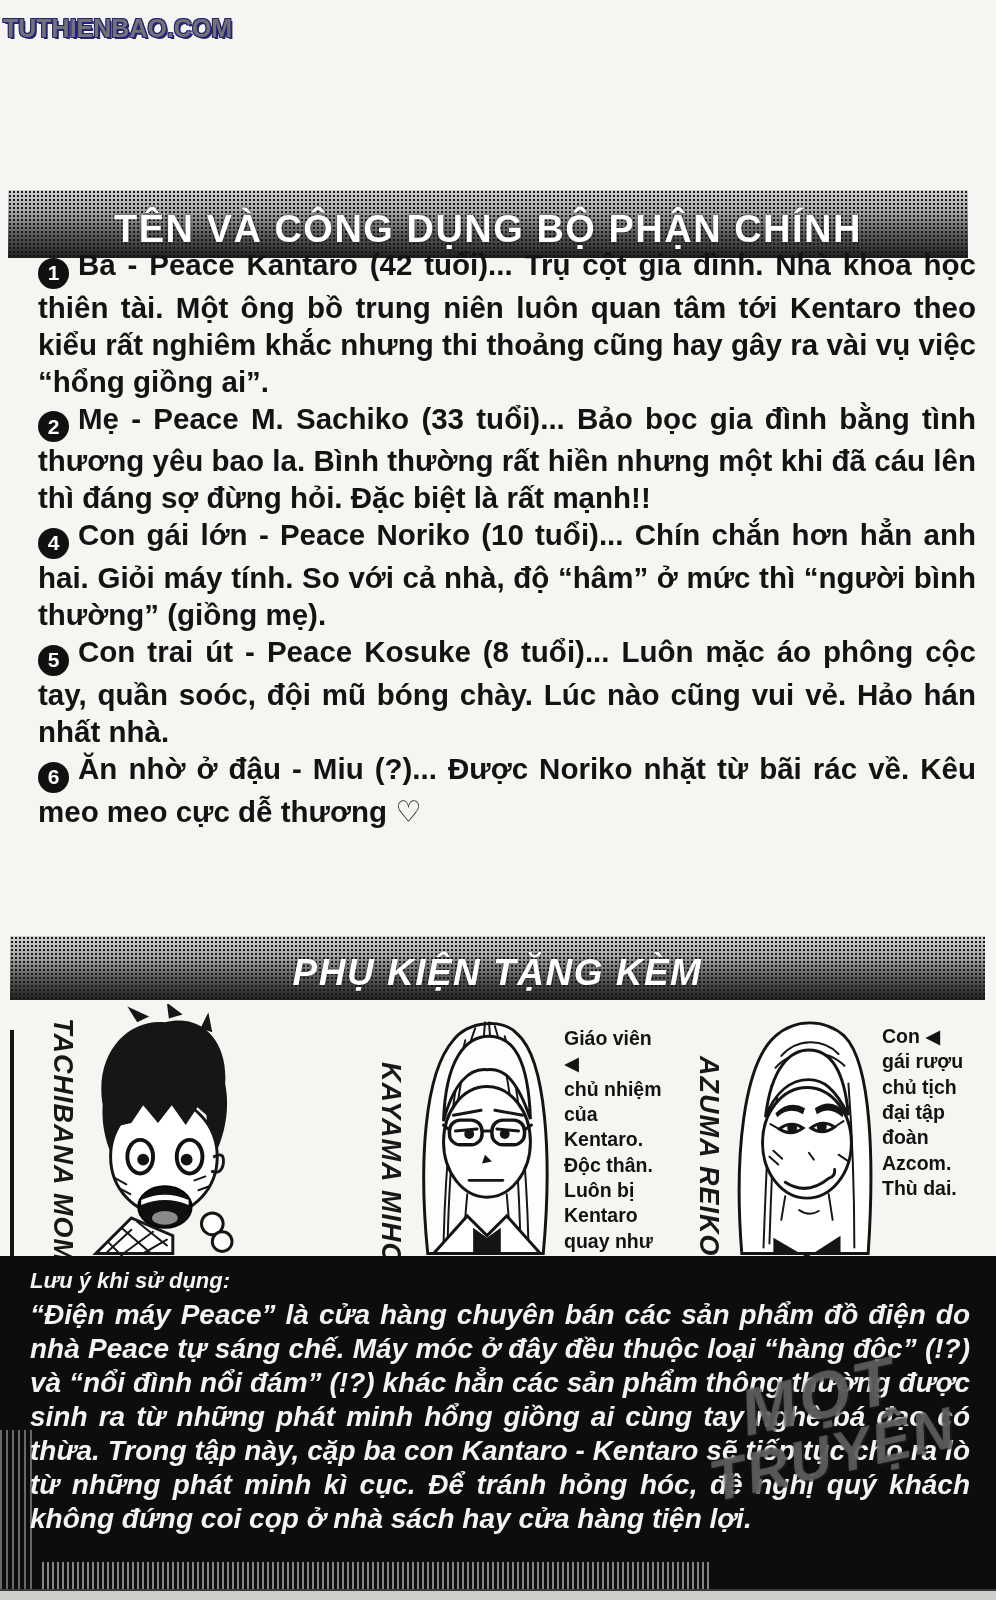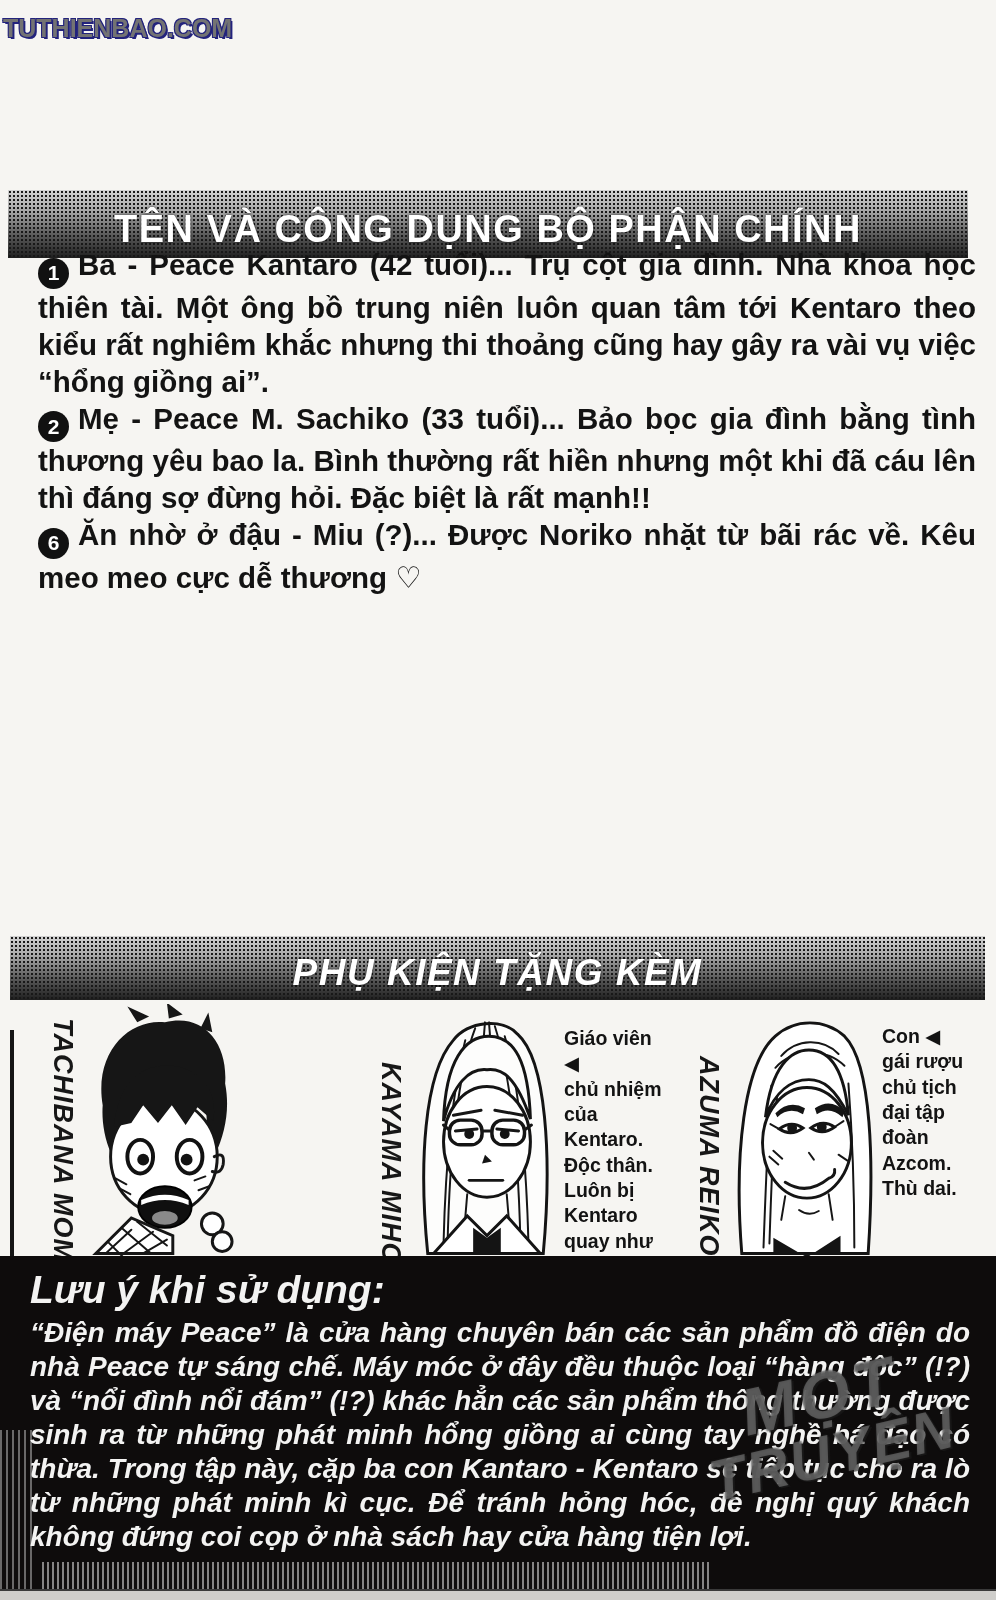--- a/index.html
+++ b/index.html
@@ -57,21 +57,21 @@
   .pcap{white-space:pre-line;font-weight:bold;font-size:19.5px;line-height:1.3;
         padding-top:26px;color:#131313;}
   .cap1{width:112px;}
   .cap2{width:100px;padding-top:22px;}
   .cap3{width:104px;padding-top:20px;}
 
   
   .notice{position:absolute;left:0;top:1256px;width:996px;height:344px;background:#0e0c0c;
           color:#f3f3f2;font-style:italic;font-weight:bold;}
   .notice-inner{padding:12px 26px 0 30px;}
-  .notice h2{margin:0 0 4px 0;font-size:39px;font-weight:bold;font-style:italic;}
+  .notice h2{margin:0 0 4px 0;font-size:22px;font-weight:bold;font-style:italic;}
   .notice p{margin:0;font-size:28px;line-height:1.215;text-align:justify;}
   .wm-bottom{position:absolute;right:46px;top:108px;transform:rotate(-13deg);
              text-align:center;font-style:italic;font-weight:900;line-height:.95;
              color:rgba(158,158,158,.42);
              text-shadow:0 0 2px rgba(40,40,40,.9),2px 2px 0 rgba(30,30,30,.55);}
   .wm-bottom .w1{font-size:66px;letter-spacing:4px;}
   .wm-bottom .w2{font-size:58px;letter-spacing:2px;}
   .streaks{position:absolute;left:42px;bottom:4px;width:670px;height:34px;opacity:.55;
            background:repeating-linear-gradient(90deg,rgba(255,255,255,.9) 0 2px,rgba(255,255,255,0) 2px 5px);}
   .streaks-left{position:absolute;left:0;bottom:0;width:34px;height:170px;opacity:.45;
@@ -90,20 +90,22 @@
   <div class="site-wm">TUTHIENBAO.COM</div>
 
 
   <div class="hbar bar1">
     <span>TÊN VÀ CÔNG DỤNG BỘ PHẬN CHÍNH</span>
   </div>
 
   <div class="items">
     <div class="item"><span class="numc">1</span><span>Ba - Peace Kantaro (42 tuổi)... Trụ cột gia đình. Nhà khoa học thiên tài. Một ông bồ trung niên luôn quan tâm tới Kentaro theo kiểu rất nghiêm khắc nhưng thi thoảng cũng hay gây ra vài vụ việc “hổng giồng ai”.</span></div>
     <div class="item"><span class="numc">2</span><span>Mẹ - Peace M. Sachiko (33 tuổi)... Bảo bọc gia đình bằng tình thương yêu bao la. Bình thường rất hiền nhưng một khi đã cáu lên thì đáng sợ đừng hỏi. Đặc biệt là rất mạnh!!</span></div>
+    <div class="item"><span class="numc">4</span><span>Con gái lớn - Peace Noriko (10 tuổi)... Chín chắn hơn hẳn anh hai. Giỏi máy tính. So với cả nhà, độ “hâm” ở mức thì “người bình thường” (giồng mẹ).</span></div>
+    <div class="item"><span class="numc">5</span><span>Con trai út - Peace Kosuke (8 tuổi)... Luôn mặc áo phông cộc tay, quần soóc, đội mũ bóng chày. Lúc nào cũng vui vẻ. Hảo hán nhất nhà.</span></div>
     <div class="item"><span class="numc">6</span><span>Ăn nhờ ở đậu - Miu (?)... Được Noriko nhặt từ bãi rác về. Kêu meo meo cực dễ thương ♡</span></div>
   </div>
 
   <div class="hbar bar2">
     <span>PHỤ KIỆN TẶNG KÈM</span>
   </div>
 
   <div class="portraits">
     <div class="prule"></div>
 

